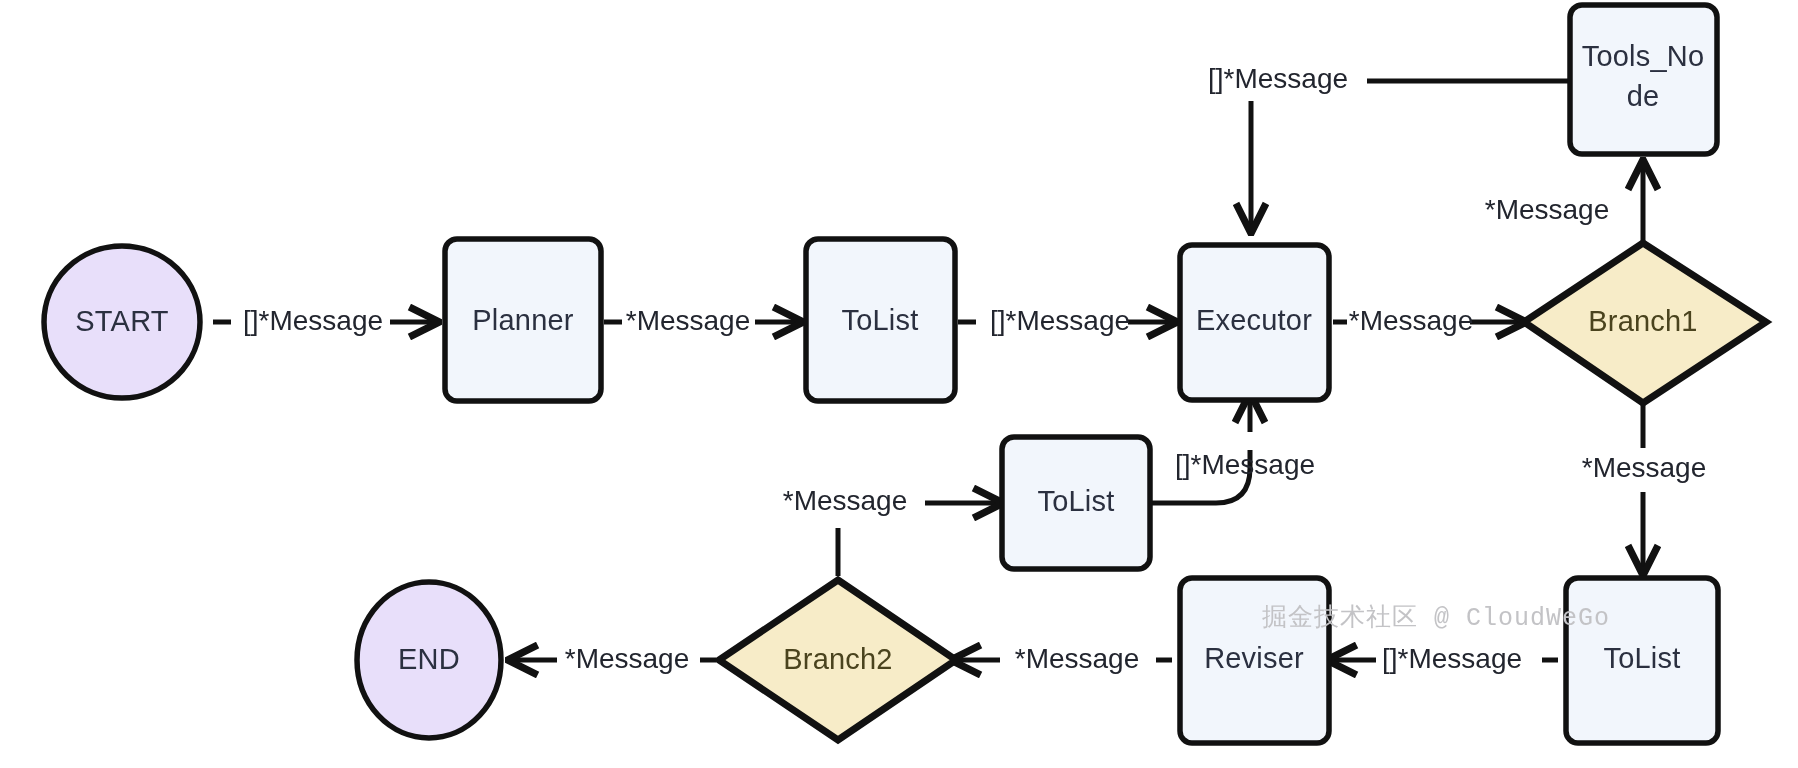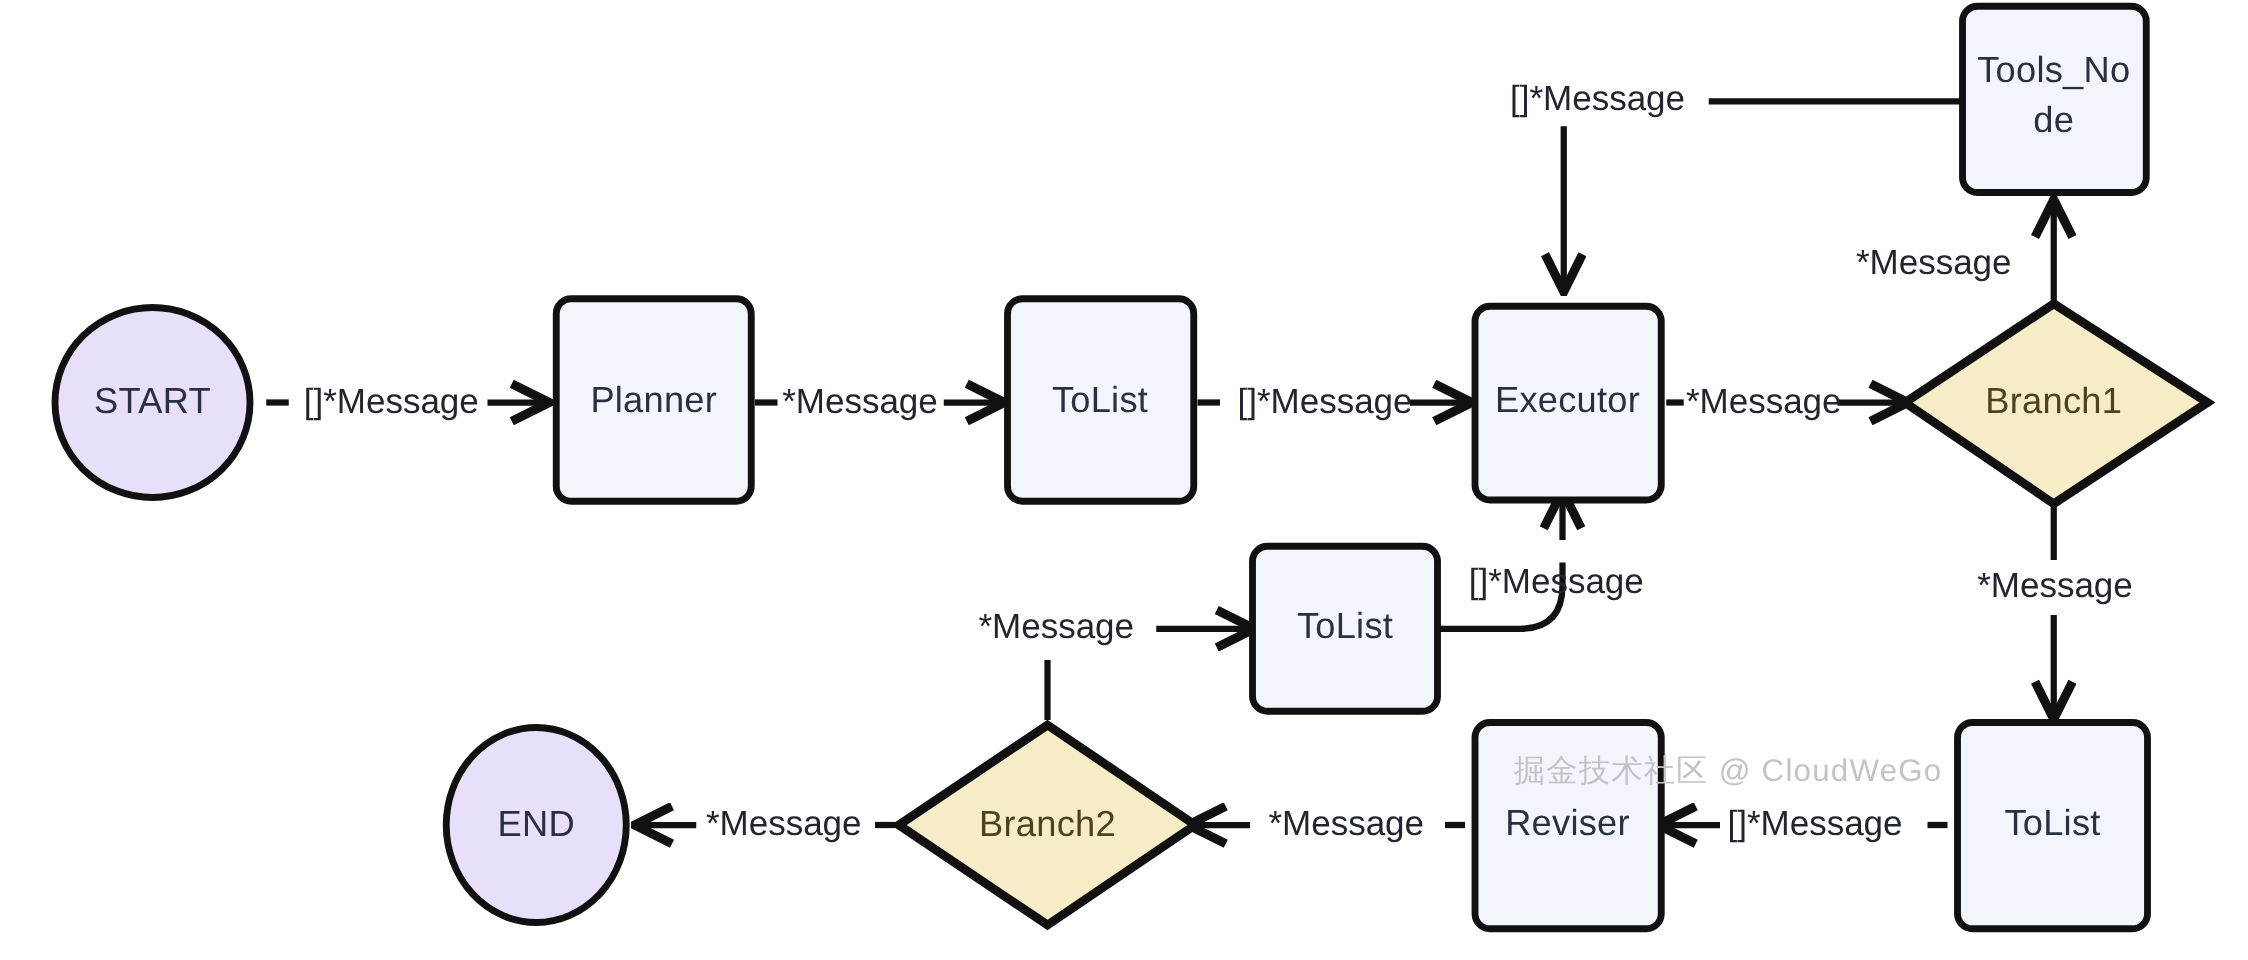--- a/index.html
+++ b/index.html
@@ -26,22 +26,22 @@
   .edge{ fill:none; stroke:#111111; stroke-width:5; stroke-linecap:butt; }
   .edge-stub{ stroke:#111111; stroke-width:5; stroke-linecap:butt; }
 
   .edge-label{
     font-family:"Liberation Sans","DejaVu Sans",sans-serif;
     font-size:28px; fill:#22252e; text-anchor:middle;
     dominant-baseline:middle;
   }
 
   .watermark{
-    position:absolute; left:1211px; top:600px;
-    font-family:Liberation Sans, sans-serif;
+    position:absolute; left:1262px; top:600px;
+    font-family:Liberation Mono, monospace;
     font-size:25px; color:#c3c3c6; white-space:nowrap;
     letter-spacing:1px; pointer-events:none; user-select:none;
   }
 </style>
 </head>
 <body>
 
 <div id="stage">
 
   <svg id="graph" viewBox="0 0 1798 768">

